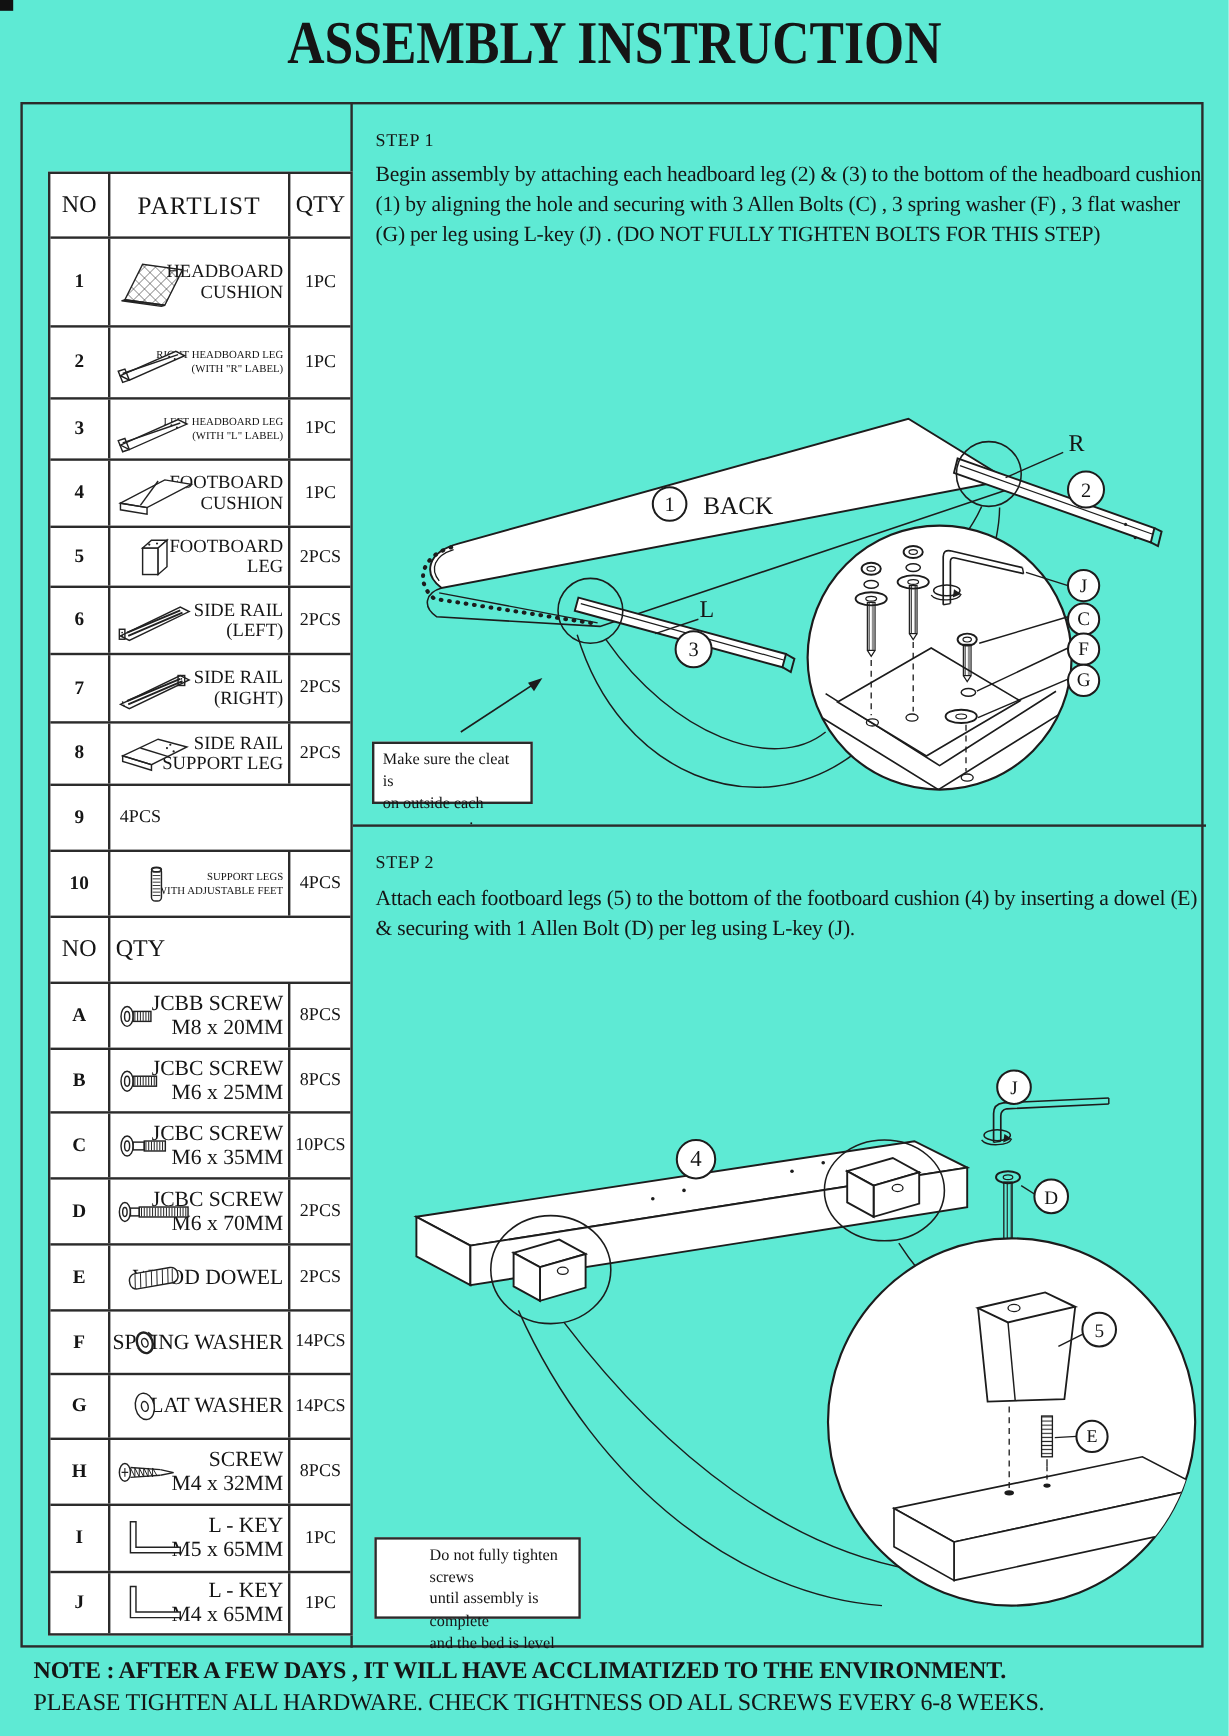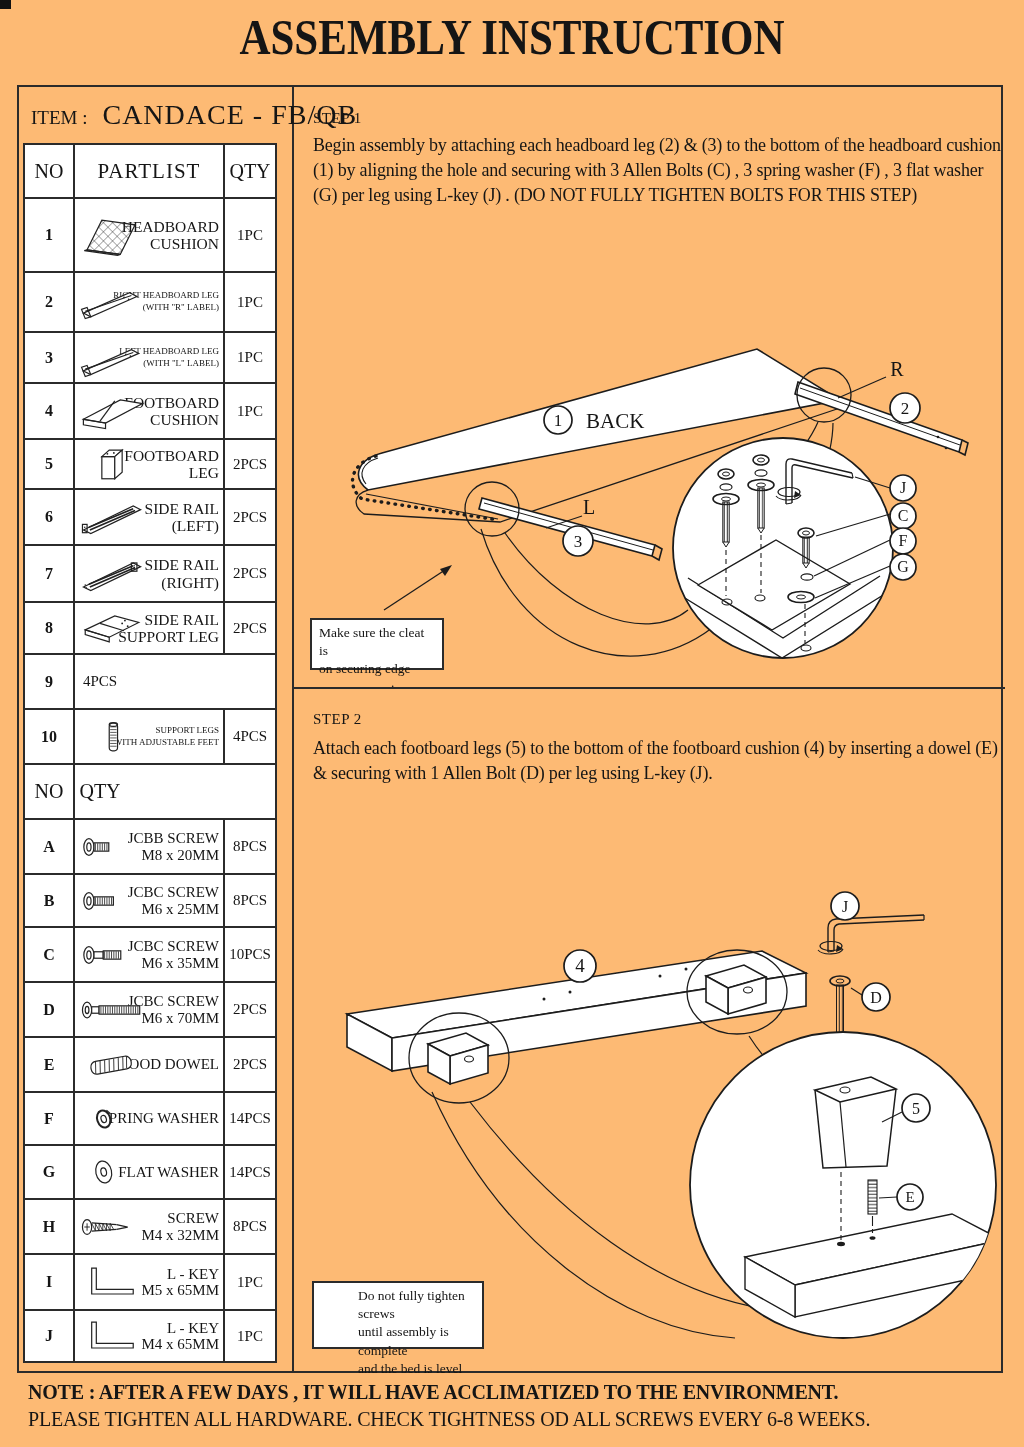--- a/index.html
+++ b/index.html
@@ -1,44 +1,44 @@
 <!DOCTYPE html>
 <html><head>
 <meta charset="utf-8">
 <style>
   html,body{margin:0;padding:0;background:#ffffff;}
-  .page{position:relative;width:1024px;height:1447px;background:#fdba74;overflow:hidden;
+  .page{position:relative;width:1024px;height:1447px;background:#5eead4;overflow:hidden;
         font-family:"Liberation Serif", serif;color:#151515;}
   .corner-mark{position:absolute;left:0;top:0;width:11px;height:9px;background:#111;}
   .title{position:absolute;top:8px;left:0;width:100%;text-align:center;
          font-size:43px;font-weight:bold;letter-spacing:0px;
          transform:scaleY(1.18);transform-origin:top center;}
   .outer-border{position:absolute;left:17px;top:85px;width:986px;height:1288px;
                 border:2px solid #2b2b2b;box-sizing:border-box;}
   .vdivider{position:absolute;left:292px;top:85px;width:2px;height:1288px;background:#2b2b2b;}
   .hdivider{position:absolute;left:292px;top:687px;width:713px;height:2px;background:#2b2b2b;}
 
   .item-line{position:absolute;left:31px;top:99px;display:flex;align-items:baseline;gap:15px;}
   .item-label{font-size:19px;}
   .item-name{font-size:28px;letter-spacing:1px;}
 
-  .ptable{position:absolute;left:23px;top:143px;width:250px;border:2px solid #2b2b2b;
+  .ptable{position:absolute;left:40px;top:143px;width:250px;border:2px solid #2b2b2b;
           box-sizing:content-box;background:#fff;}
   .trow{display:flex;align-items:stretch;border-top:2px solid #2b2b2b;box-sizing:border-box;}
   .trow:first-child{border-top:none;}
   .c-no{width:48px;flex:0 0 48px;border-right:2px solid #2b2b2b;display:flex;
         align-items:center;justify-content:center;font-size:16px;font-weight:bold;}
   .c-part{flex:1;border-right:2px solid #2b2b2b;position:relative;display:flex;
           align-items:center;justify-content:flex-end;padding-right:4px;box-sizing:border-box;}
   .c-qty{width:50px;flex:0 0 50px;display:flex;align-items:center;justify-content:center;font-size:15px;}
   .icon-box{position:absolute;left:1px;top:50%;transform:translateY(-50%);line-height:0;}
   .pname{text-align:right;line-height:1.1;}
   .pname.lg{font-size:15.5px;}
   .pname.sm{font-size:9px;line-height:1.3;}
-  .pname.hw{font-size:15px;}
+  .pname.hw{font-size:18px;}
   .th .c-no{font-weight:normal;font-size:20px;}
   .th .c-part{justify-content:center;padding-right:0;font-size:21px;letter-spacing:1px;}
   .th .c-qty{font-size:20px;}
 
   .step-label{position:absolute;font-size:15px;letter-spacing:0.5px;}
   .step-text{position:absolute;font-size:18px;letter-spacing:-0.2px;line-height:1.38;width:694px;}
   #step1-label{left:313px;top:110px;}
   #step1-text{left:313px;top:133px;}
   #step2-label{left:313px;top:711px;}
   #step2-text{left:313px;top:736px;}
@@ -64,24 +64,20 @@
 
 <div class="page">
 
   <div class="corner-mark"></div>
   <div class="title">ASSEMBLY INSTRUCTION</div>
 
   <div class="outer-border"></div>
   <div class="vdivider"></div>
   <div class="hdivider"></div>
 
-  <div class="item-line">
-    <span class="item-label">ITEM :</span>
-    <span class="item-name">CANDACE - FB/QB</span>
-  </div>
 
   <div class="ptable" id="ptable">
       <div class="trow th" style="height:52px">
     <div class="c-no">NO</div>
     <div class="c-part">PARTLIST</div>
     <div class="c-qty">QTY</div>
       </div>
       <div class="trow" style="height:74px">
     <div class="c-no">1</div>
     <div class="c-part">
@@ -513,21 +509,21 @@
       <text x="589" y="514" font-size="20">L</text>
       <text x="903" y="493" font-size="16">J</text>
       <text x="903" y="521" font-size="16">C</text>
       <text x="903" y="546" font-size="16">F</text>
       <text x="903" y="572" font-size="16">G</text>
     </g>
   </svg>
 
   <div class="note-box" id="note1">
     <div class="nline">Make sure the cleat is</div>
-    <div class="nline">on securing edge</div>
+    <div class="nline">on outside each</div>
     <div class="nline">.</div>
   </div>
 
   <div class="step-label" id="step2-label">STEP 2</div>
   <div class="step-text" id="step2-text">Attach each footboard legs (5) to the bottom of the footboard cushion (4) by inserting a dowel (E) &amp; securing with 1 Allen Bolt (D) per leg using L-key (J).</div>
 
   <svg id="step2-svg" class="diagram" width="711" height="583" viewBox="294 790 711 583">
     <defs>
       <pattern id="p2" width="3.2" height="4" patternUnits="userSpaceOnUse">
         <path d="M1,0 L1,4" stroke="#1c1c1c" stroke-width="0.9"></path>

